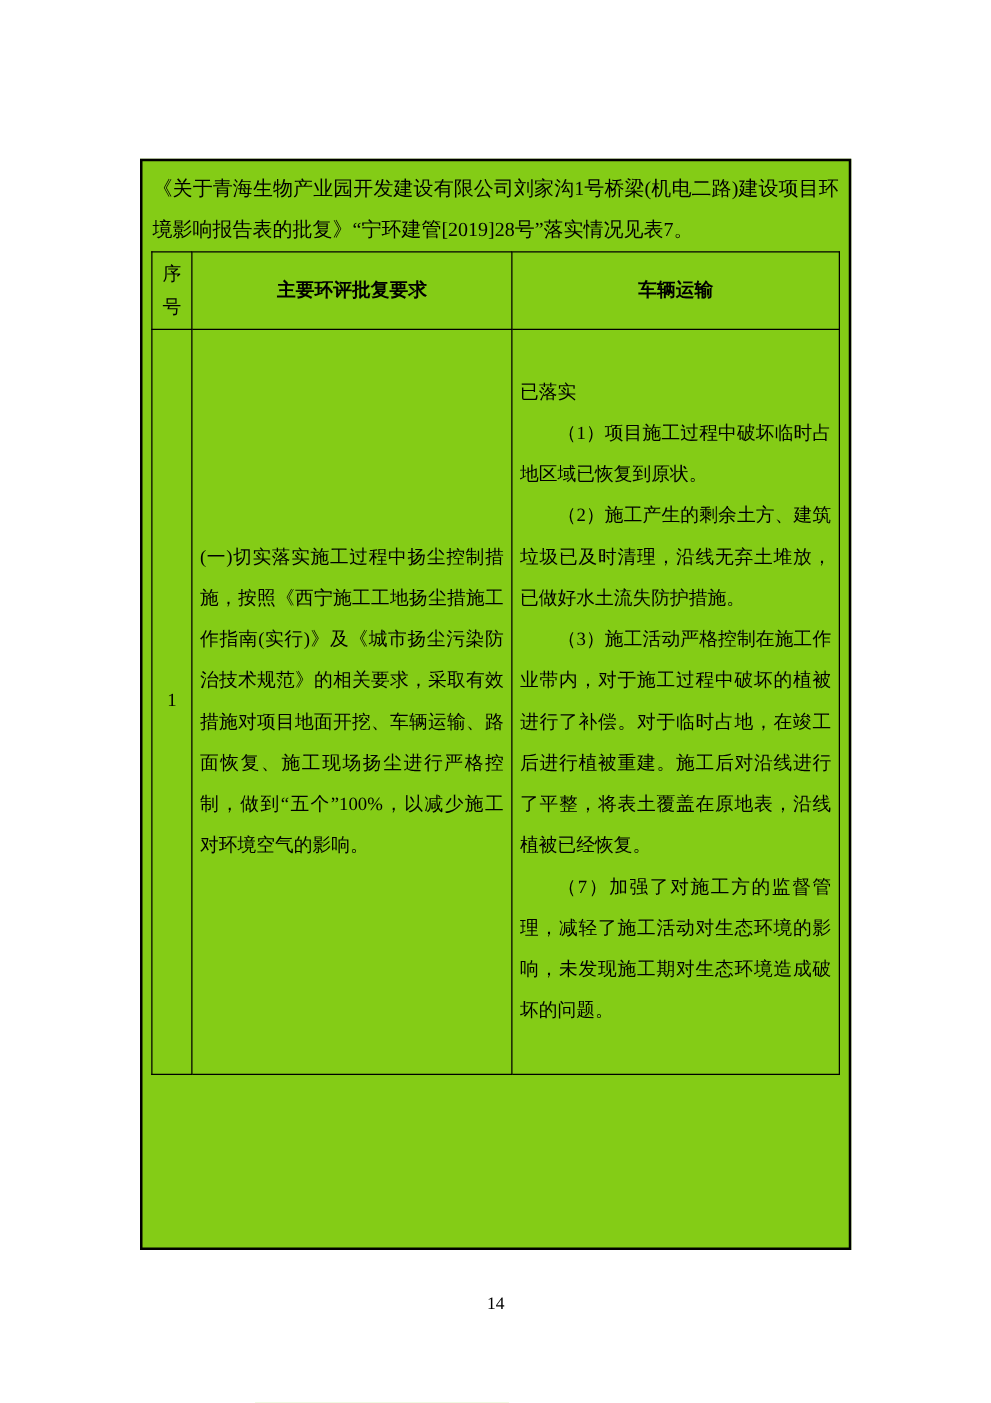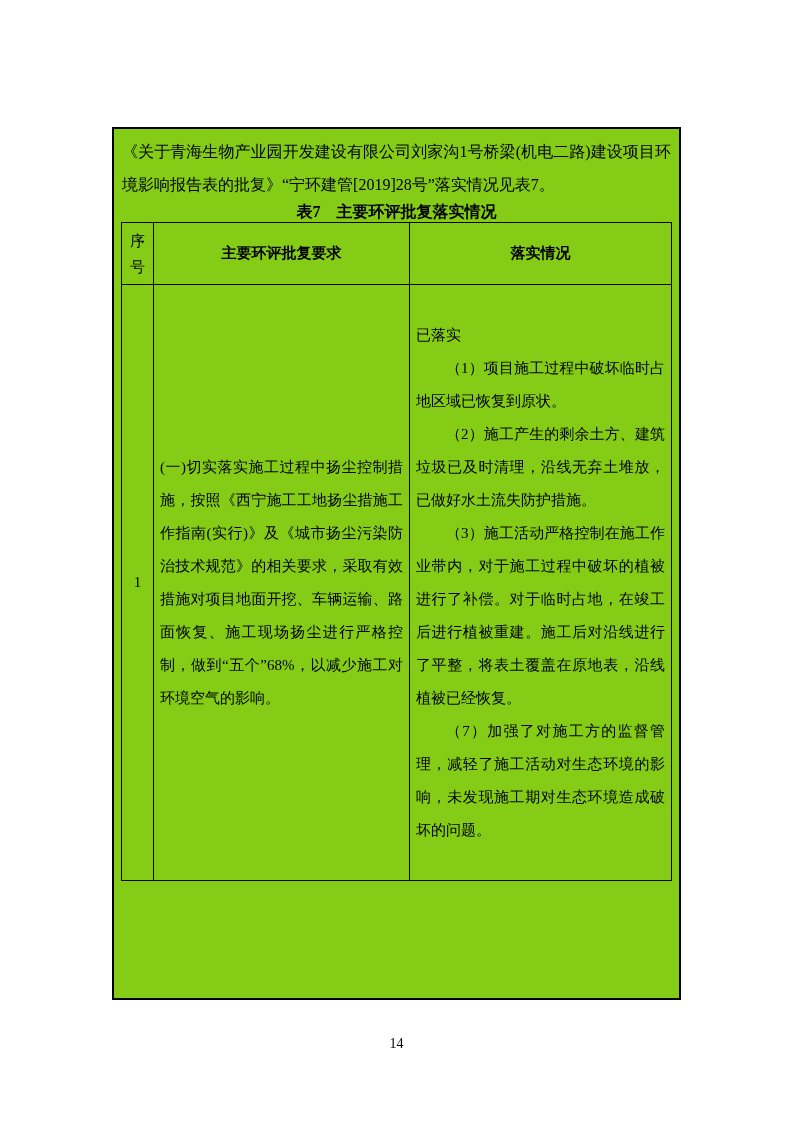--- a/index.html
+++ b/index.html
@@ -106,39 +106,38 @@
 </head>
 <body>
 
 <div class="page">
 
 
   <div class="outer-box">
 
     <p class="intro">《关于青海生物产业园开发建设有限公司刘家沟1号桥梁(机电二路)建设项目环境影响报告表的批复》“宁环建管[2019]28号”落实情况见表7。</p>
 
-    <div class="table7-title">表7　主要环评批复落实情况</div>
 
     <table class="table7">
       <colgroup>
         <col style="width:32px">
         <col style="width:256px">
         <col style="width:262px">
       </colgroup>
       <thead>
         <tr>
           <th class="no-col">序号</th>
           <th class="req-col">主要环评批复要求</th>
-          <th class="status-col">落实情况</th>
+          <th class="status-col">车辆运输</th>
         </tr>
       </thead>
       <tbody>
         <tr>
           <td class="no-cell">1</td>
-          <td class="req-cell">(一)切实落实施工过程中扬尘控制措施，按照《西宁施工工地扬尘措施工作指南(实行)》及《城市扬尘污染防治技术规范》的相关要求，采取有效措施对项目地面开挖、车辆运输、路面恢复、施工现场扬尘进行严格控制，做到“五个”68%，以减少施工对环境空气的影响。</td>
+          <td class="req-cell">(一)切实落实施工过程中扬尘控制措施，按照《西宁施工工地扬尘措施工作指南(实行)》及《城市扬尘污染防治技术规范》的相关要求，采取有效措施对项目地面开挖、车辆运输、路面恢复、施工现场扬尘进行严格控制，做到“五个”100%，以减少施工对环境空气的影响。</td>
           <td class="status-cell">
             <p>已落实</p>
             <p class="indent">（1）项目施工过程中破坏临时占地区域已恢复到原状。</p>
             <p class="indent">（2）施工产生的剩余土方、建筑垃圾已及时清理，沿线无弃土堆放，已做好水土流失防护措施。</p>
             <p class="indent">（3）施工活动严格控制在施工作业带内，对于施工过程中破坏的植被进行了补偿。对于临时占地，在竣工后进行植被重建。施工后对沿线进行了平整，将表土覆盖在原地表，沿线植被已经恢复。</p>
             <p class="indent">（7）加强了对施工方的监督管理，减轻了施工活动对生态环境的影响，未发现施工期对生态环境造成破坏的问题。</p>
           </td>
         </tr>
       </tbody>
     </table>

